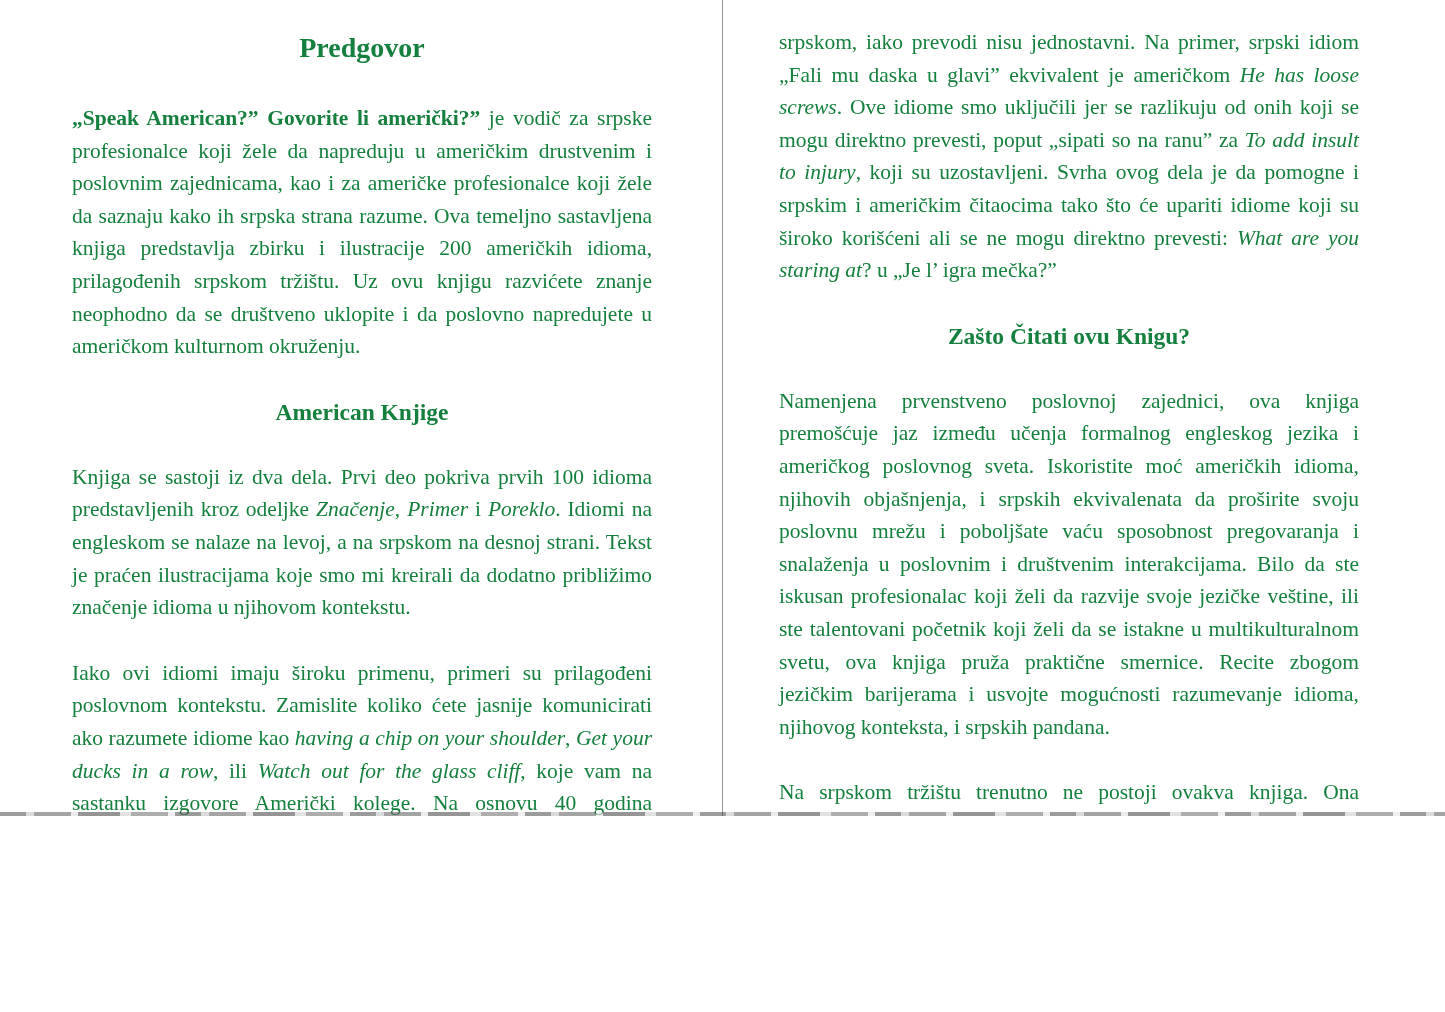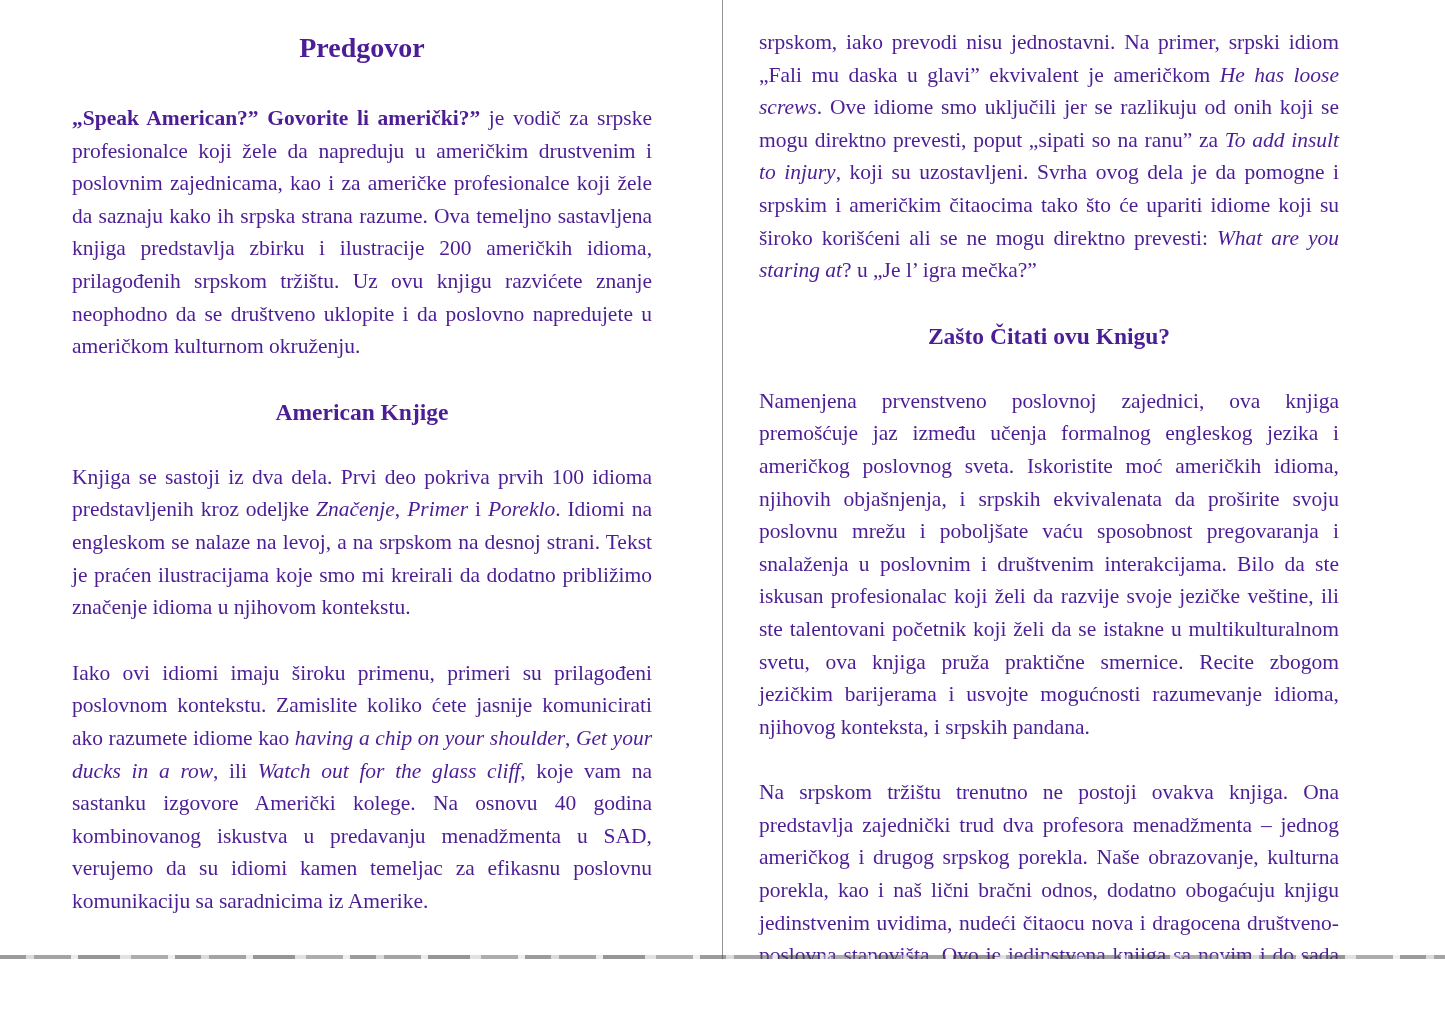--- a/index.html
+++ b/index.html
@@ -3,34 +3,34 @@
 <meta charset="utf-8">
 <style>
   html, body {
     margin: 0;
     padding: 0;
     background: #ffffff;
   }
   .spread {
     position: relative;
     width: 1445px;
-    height: 959px;
+    height: 816px;
     background: #ffffff;
     overflow: hidden;
     font-family: "Liberation Serif", "DejaVu Serif", serif;
-    color: #4c1d95;
+    color: #15803d;
   }
   .page {
     position: absolute;
     top: 0;
     height: 100%;
     box-sizing: border-box;
   }
   .page-left  { left: 0;     width: 722px; padding: 28px 70px 0 72px; }
-  .page-right { left: 687px; width: 722px; padding: 26px 70px 0 72px; }
+  .page-right { left: 707px; width: 722px; padding: 26px 70px 0 72px; }
 
   .divider {
     position: absolute;
     left: 722px;
     top: 0;
     bottom: 0;
     width: 1px;
     background: #949494;
   }
 

